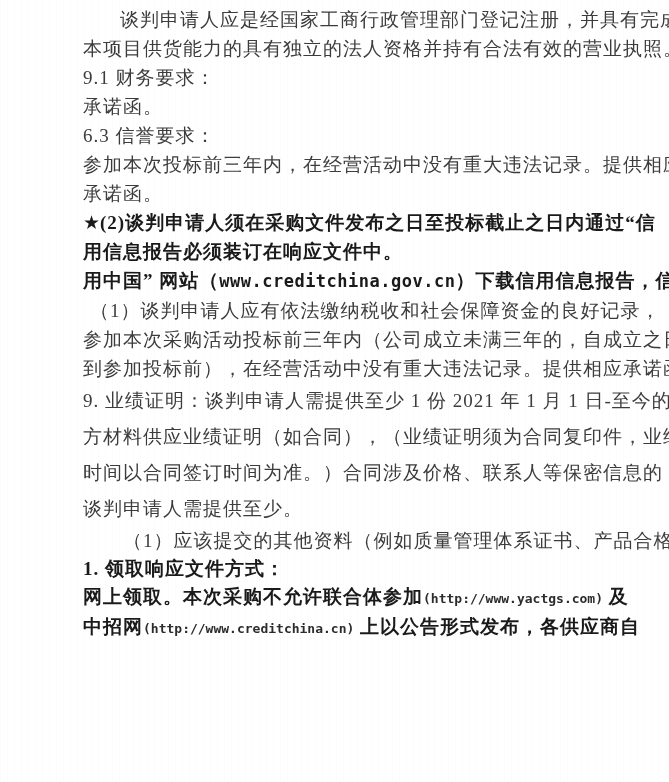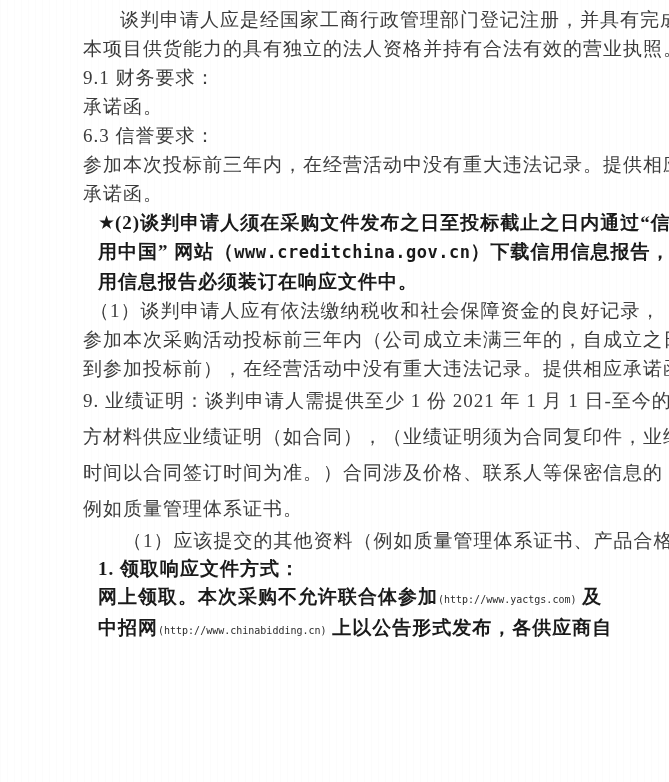--- a/index.html
+++ b/index.html
@@ -23,31 +23,31 @@
       #ffffff;
   }
   .line { white-space: pre; }
   .lh-n { line-height: 29px; }   
   .lh-w { line-height: 36px; }   
   .lh-t { line-height: 28px; }   
   .ind2  { text-indent: 37px; }  
   .ind1  { text-indent: 12px; }  
   .indp  { text-indent: 7px; }   
   .ind40 { text-indent: 40px; }  
-  .b { font-weight: bold; color: #1a1a1a; margin-left: 15px; }
+  .b { font-weight: bold; color: #1a1a1a; }
   .url {
     font-family: "DejaVu Sans Mono", "Liberation Mono", monospace;
     font-weight: bold;
     font-size: 17px;
     letter-spacing: 0.5px;
   }
   .url-thin {
     font-family: "DejaVu Sans Mono", "Liberation Mono", monospace;
-    font-weight: normal;
-    font-size: 10px;
+    font-weight: bold;
+    font-size: 13px;
     letter-spacing: 0;
     color: #2c2c2c;
   }
   .star { font-family: "DejaVu Sans", sans-serif; letter-spacing: 0; }
 </style>
 </head>
 <body>
 
 <div class="page">
 
@@ -61,38 +61,38 @@
     <div class="line lh-n">承诺函。</div>
   </section>
 
   <section>
     <div class="line lh-n">6.3 信誉要求：</div>
 
     <div class="line lh-n">参加本次投标前三年内，在经营活动中没有重大违法记录。提供相应</div>
     <div class="line lh-n">承诺函。</div>
 
     <div class="line lh-n b"><span class="star">★</span><span>(2)谈判申请人须在采购文件发布之日至投标截止之日内通过“信</span></div>
+    <div class="line lh-n b">用信息报告必须装订在响应文件中。</div>
     <div class="line lh-n b"><span>用中国” 网站（</span><span class="url">www.creditchina.gov.cn</span><span>）下载信用信息报告，信</span></div>
-    <div class="line lh-n b">用信息报告必须装订在响应文件中。</div>
 
     <div class="line lh-n indp">（1）谈判申请人应有依法缴纳税收和社会保障资金的良好记录，</div>
     <div class="line lh-n">参加本次采购活动投标前三年内（公司成立未满三年的，自成立之日</div>
     <div class="line lh-n">到参加投标前），在经营活动中没有重大违法记录。提供相应承诺函。</div>
   </section>
 
   <section>
     <div class="line lh-w">9. 业绩证明：谈判申请人需提供至少 1 份 2021 年 1 月 1 日-至今的木</div>
     <div class="line lh-w">方材料供应业绩证明（如合同），（业绩证明须为合同复印件，业绩</div>
     <div class="line lh-w">时间以合同签订时间为准。）合同涉及价格、联系人等保密信息的，</div>
-    <div class="line lh-w">例如质量管理体系证书。</div>
+    <div class="line lh-w">谈判申请人需提供至少。</div>
   </section>
 
   <section>
     <div class="line lh-t ind40">（1）应该提交的其他资料（例如质量管理体系证书、产品合格证、</div>
   </section>
 
   <section>
     <div class="line lh-t b">1. 领取响应文件方式：</div>
     <div class="line lh-t b"><span>网上领取。本次采购不允许联合体参加</span><span class="url-thin">(http://www.yactgs.com)</span><span> 及</span></div>
-    <div class="line lh-t b"><span>中招网</span><span class="url-thin">(http://www.chinabidding.cn)</span><span> 上以公告形式发布，各供应商自</span></div>
+    <div class="line lh-t b"><span>中招网</span><span class="url-thin">(http://www.creditchina.cn)</span><span> 上以公告形式发布，各供应商自</span></div>
   </section>
 
 </div>
 
 </body></html>

